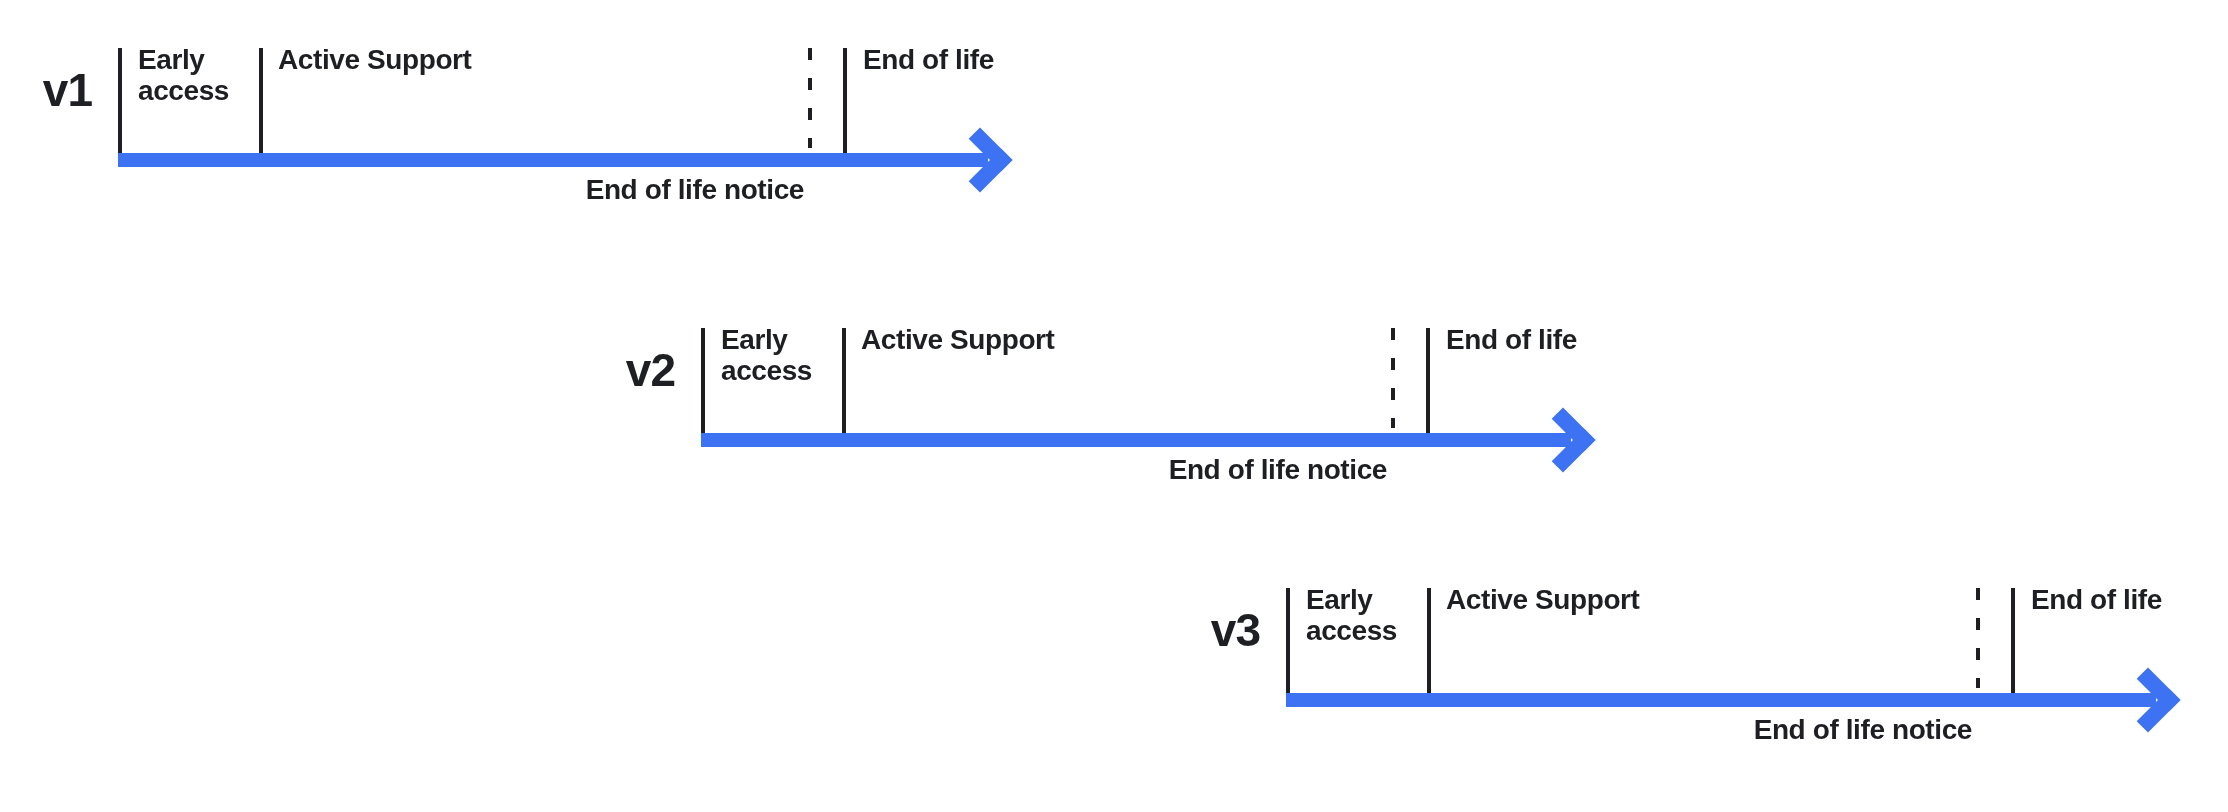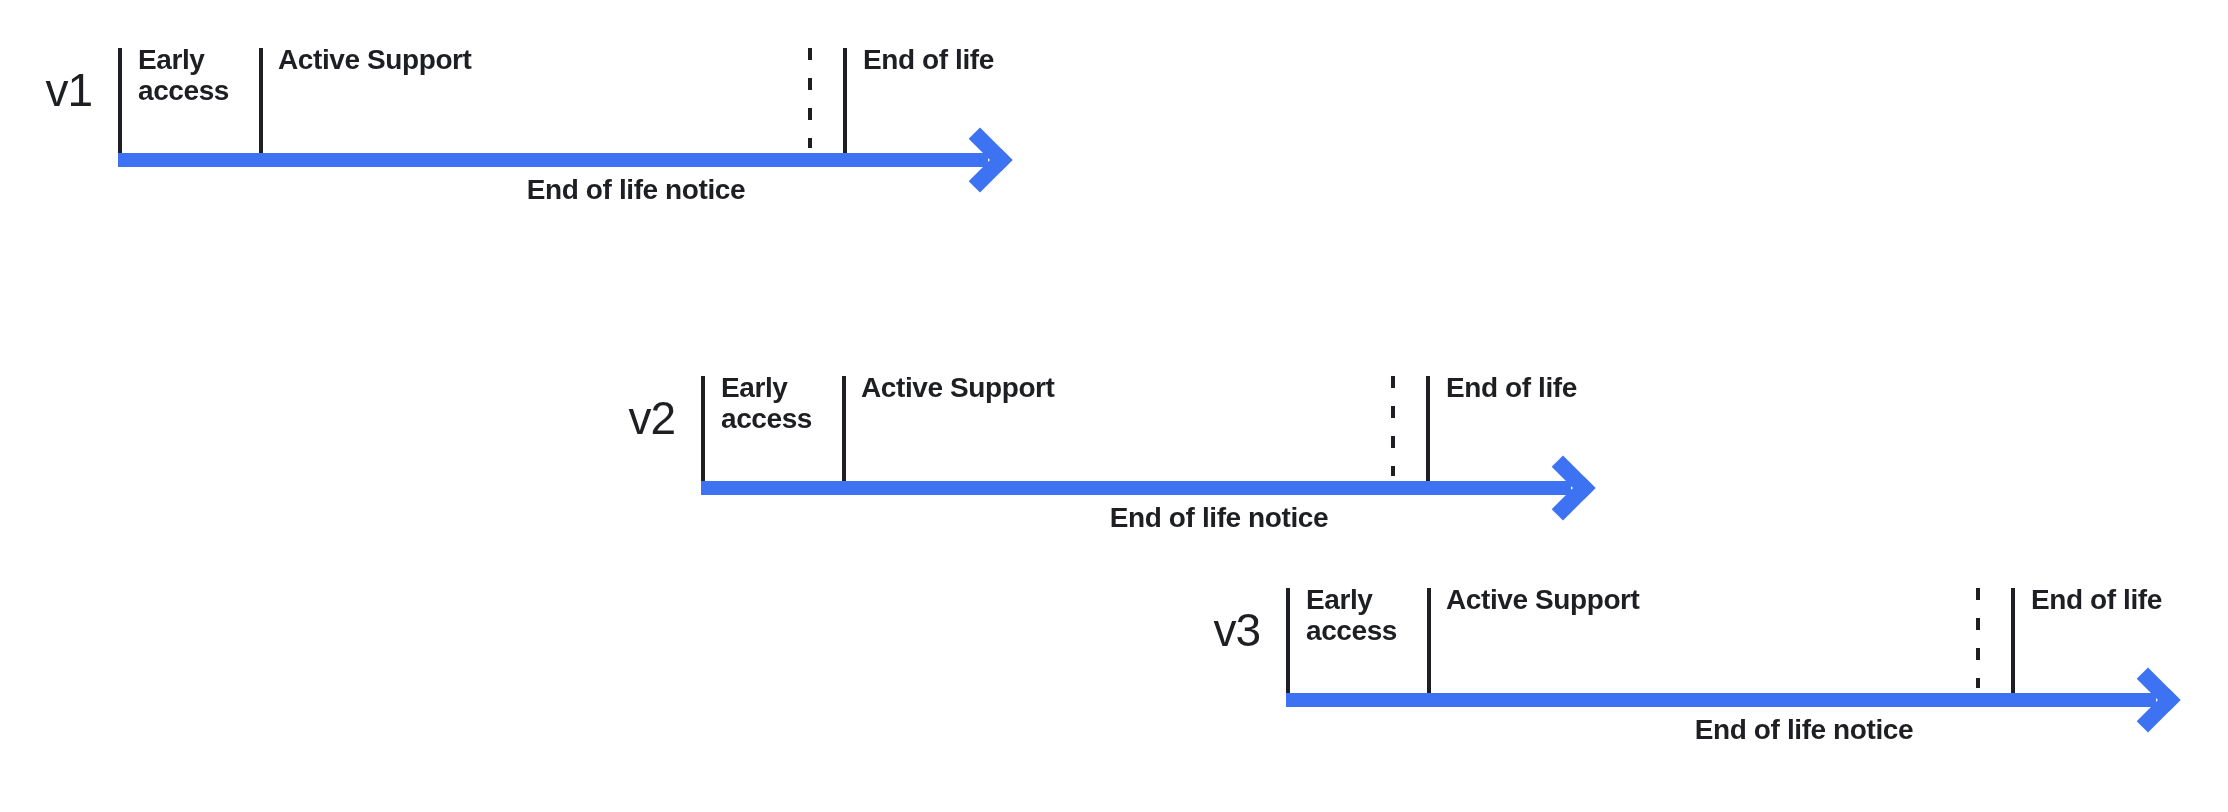--- a/index.html
+++ b/index.html
@@ -18,30 +18,30 @@
     background: var(--background);
     overflow: hidden;
   }
 
   .timeline {
     position: absolute;
     width: 1000px;
     height: 175px;
   }
   .timeline.t1 { left: 28px;  top: 48px;  }
-  .timeline.t2 { left: 611px; top: 328px; margin-top: 48px; }
+  .timeline.t2 { left: 611px; top: 328px; }
   .timeline.t3 { left: 1196px;top: 588px; }
 
   .version {
     position: absolute;
     left: 0; top: 19px;
     width: 64px;
     text-align: right;
     font-size: 46px;
-    font-weight: 400;
+    font-weight: 700;
     line-height: 1;
     letter-spacing: -1px;
     color: var(--ink);
   }
 
   .tick {
     position: absolute;
     top: 0;
     width: 4px;
     height: 105px;
@@ -86,21 +86,21 @@
     line-height: 31px;
     letter-spacing: -0.4px;
     color: var(--ink);
   }
   .label-early  { left: 110px; top: -4px; width: 118px; }
   .label-active { left: 250px; top: -4px; white-space: nowrap; }
   .label-eol    { left: 835px; top: -4px; white-space: nowrap; }
   .label-notice {
     left: 440px; top: 126px;
     width: 336px;
-    text-align: center;
+    text-align: right;
     white-space: nowrap;
   }
 </style>
 </head>
 <body>
 
 <div class="canvas">
 
   <div class="timeline t1">
     <div class="version">v1</div>

